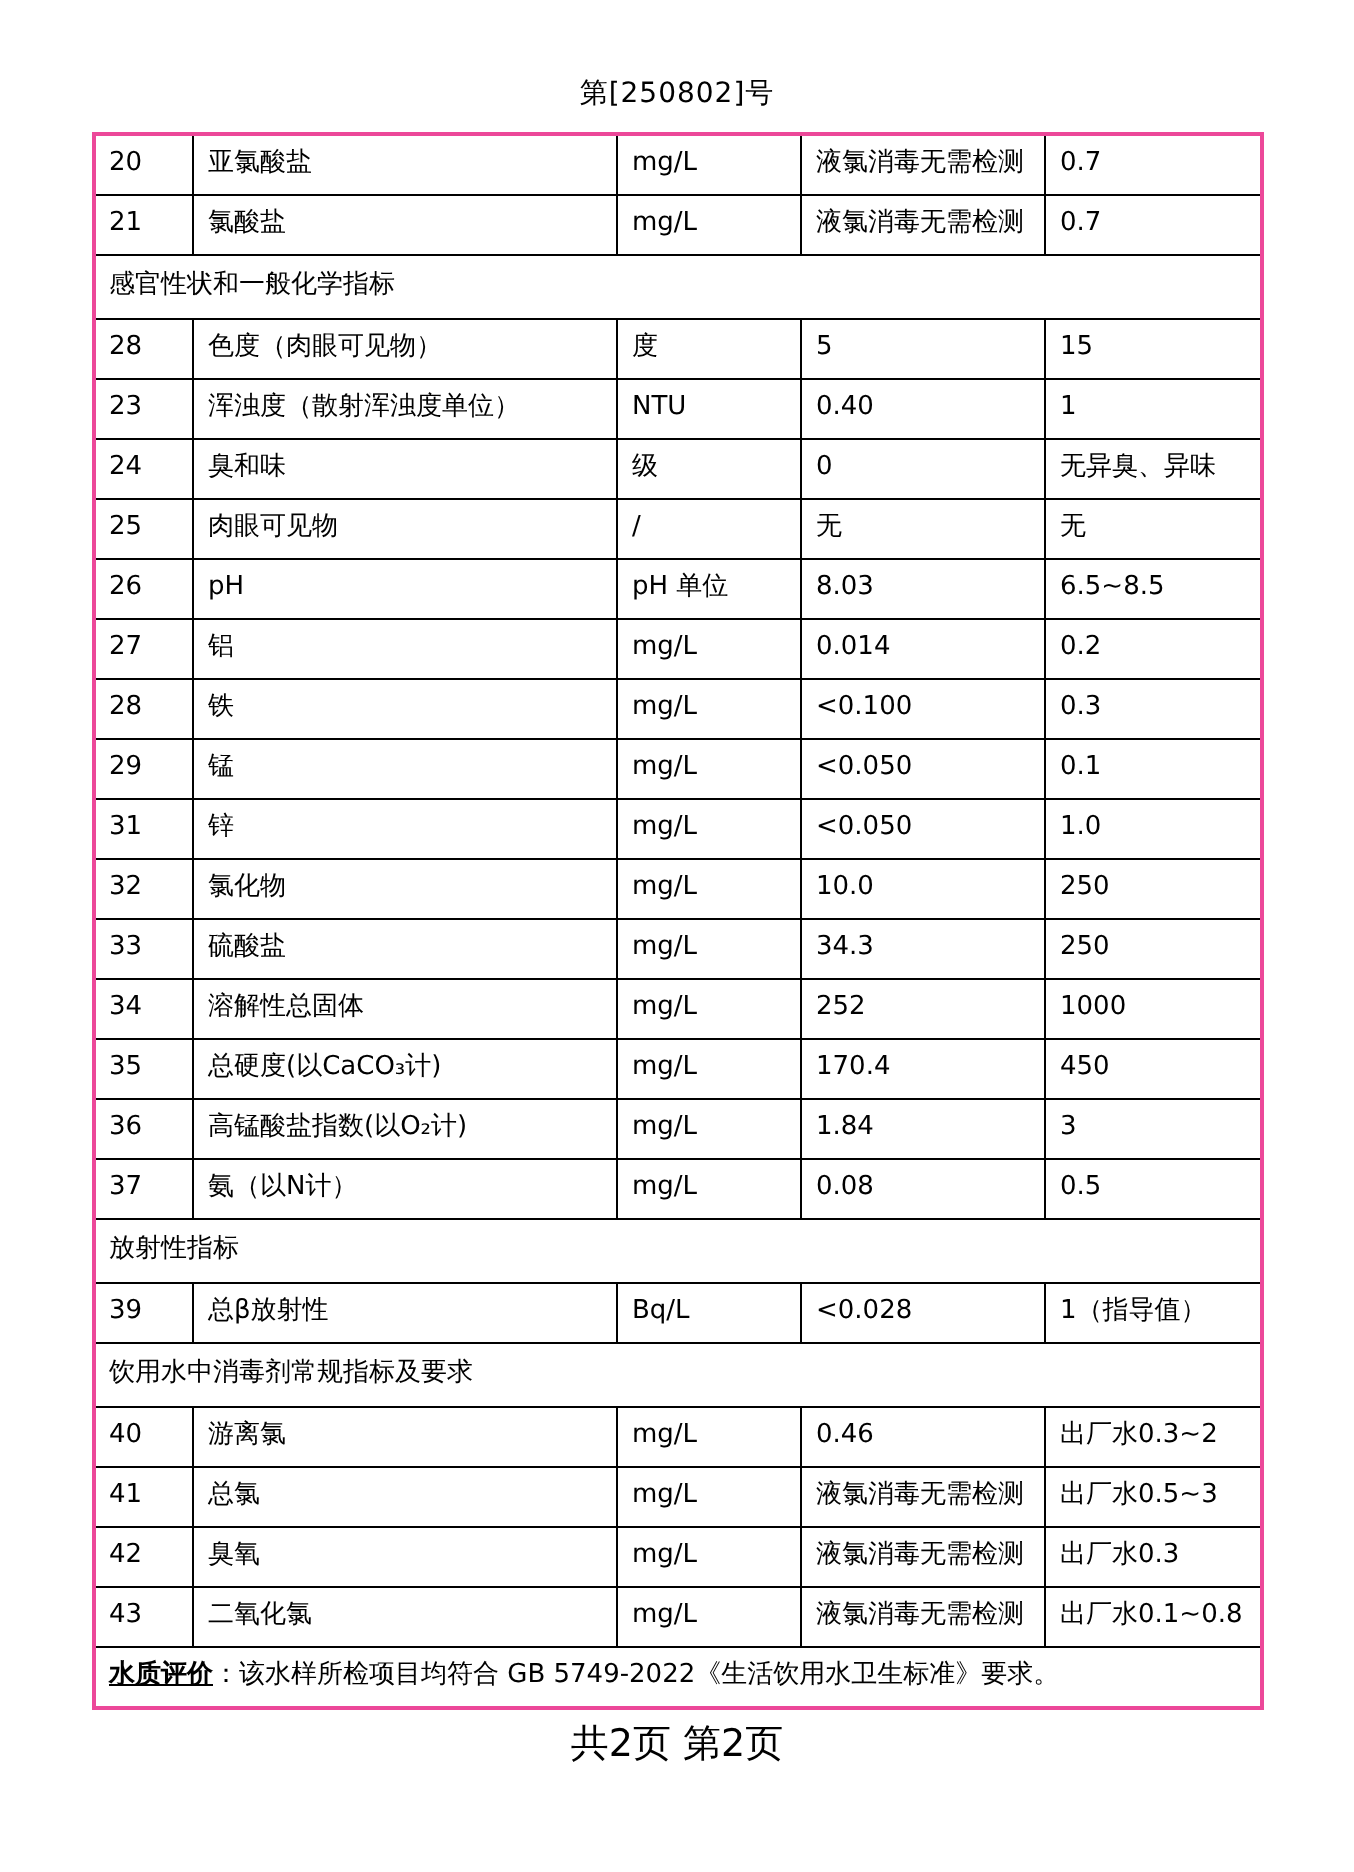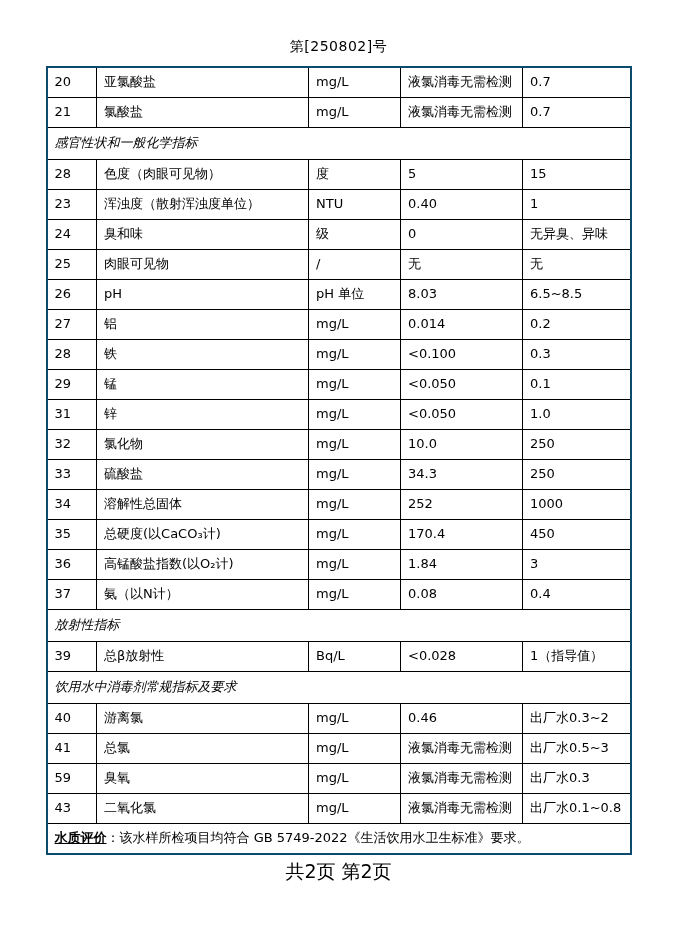--- a/index.html
+++ b/index.html
@@ -7,33 +7,33 @@
     width:677px;height:936px;background:#ffffff;color:#000;
     font-family:"DejaVu Sans","Liberation Sans",sans-serif;
     position:relative;overflow:hidden;
   }
   .doc-number{
     text-align:center;font-size:14px;padding-top:38px;padding-bottom:10px;
     letter-spacing:0.5px;
   }
   table.wq{
     width:584px;margin:0 auto;border-collapse:collapse;table-layout:fixed;
-    border:2px solid #0c4a6e;
+    border:2px solid #ec4899;
   }
   table.wq td{
     border:1px solid #000;font-size:13px;line-height:1.15;
     padding:2px 7px;vertical-align:middle;height:25px;
     overflow:hidden;white-space:nowrap;
   }
   col.c-no{width:50px;}
   col.c-item{width:212px;}
   col.c-unit{width:92px;}
   col.c-value{width:122px;}
   col.c-limit{width:108px;}
-  tr.section-row td{height:27px;font-style:italic;}
+  tr.section-row td{height:27px;}
   tr.eval-row td{height:25px;}
   .bold{font-weight:bold;text-decoration:underline;}
   .page-footer{
     text-align:center;font-size:19px;margin-top:4px;
   }
 </style>
 </head>
 <body>
 
 <div class="doc-number">第[250802]号</div>
@@ -161,21 +161,21 @@
         <td>高锰酸盐指数(以O₂计)</td>
         <td>mg/L</td>
         <td>1.84</td>
         <td>3</td>
       </tr>
       <tr>
         <td>37</td>
         <td>氨（以N计）</td>
         <td>mg/L</td>
         <td>0.08</td>
-        <td>0.4</td>
+        <td>0.5</td>
       </tr>
       <tr class="section-row">
         <td colspan="5">放射性指标</td>
       </tr>
       <tr>
         <td>39</td>
         <td>总β放射性</td>
         <td>Bq/L</td>
         <td>&lt;0.028</td>
         <td>1（指导值）</td>
@@ -191,21 +191,21 @@
         <td>出厂水0.3~2</td>
       </tr>
       <tr>
         <td>41</td>
         <td>总氯</td>
         <td>mg/L</td>
         <td>液氯消毒无需检测</td>
         <td>出厂水0.5~3</td>
       </tr>
       <tr>
-        <td>59</td>
+        <td>42</td>
         <td>臭氧</td>
         <td>mg/L</td>
         <td>液氯消毒无需检测</td>
         <td>出厂水0.3</td>
       </tr>
       <tr>
         <td>43</td>
         <td>二氧化氯</td>
         <td>mg/L</td>
         <td>液氯消毒无需检测</td>

